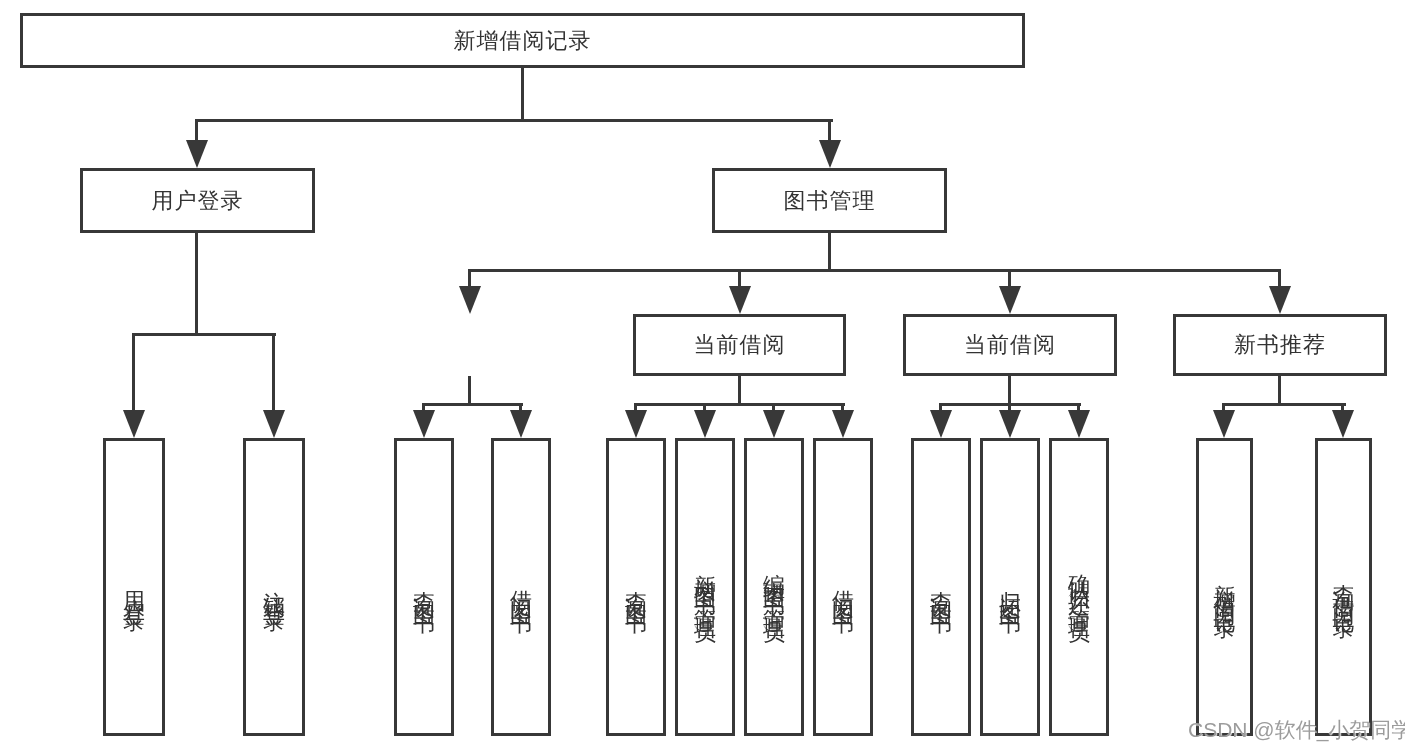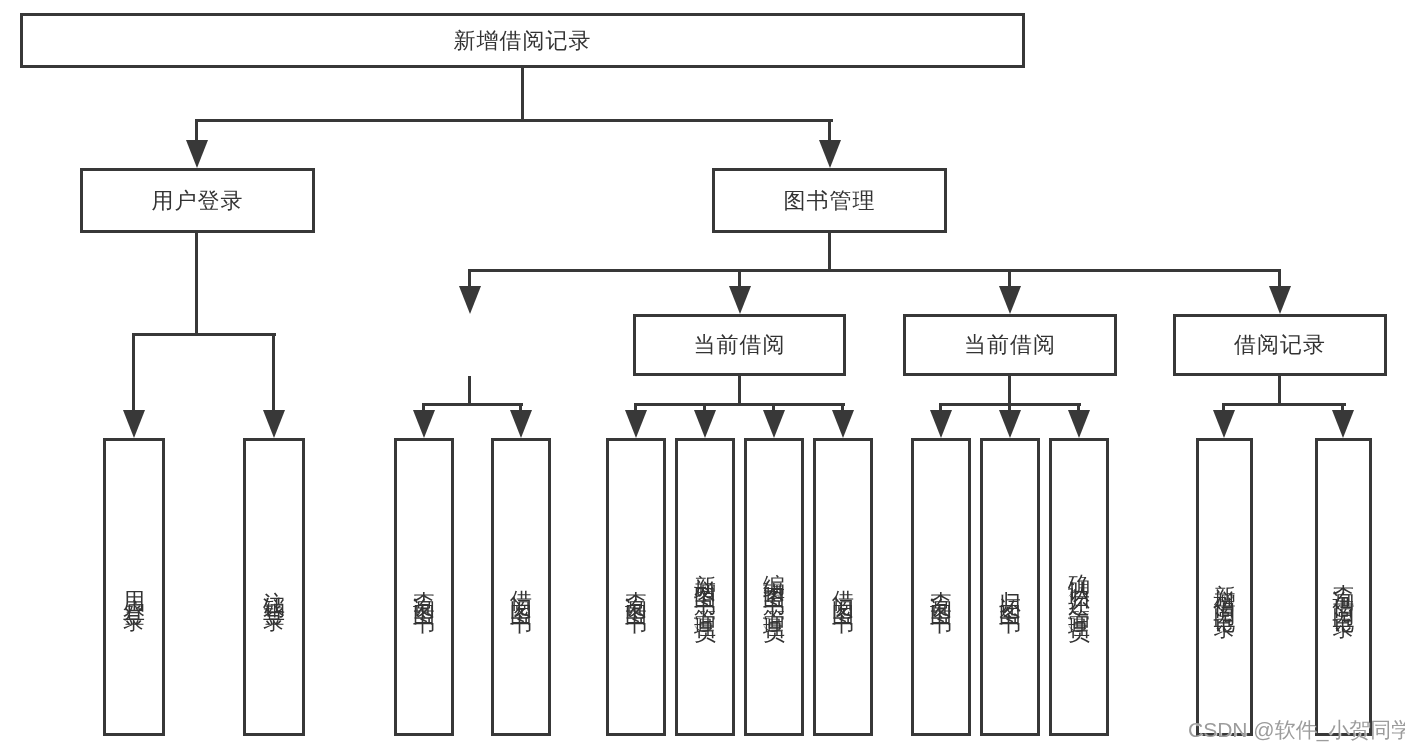--- a/index.html
+++ b/index.html
@@ -93,21 +93,21 @@
   <div class="line" style="left:1278px; top:269px; width:3px; height:18px;"></div>
   <div class="arrow" style="left:1269px; top:286px;"></div>
 
   <div class="box" style="left:633px; top:314px; width:213px; height:62px;">
     <span class="hlabel">当前借阅</span>
   </div>
   <div class="box" style="left:903px; top:314px; width:214px; height:62px;">
     <span class="hlabel">当前借阅</span>
   </div>
   <div class="box" style="left:1173px; top:314px; width:214px; height:62px;">
-    <span class="hlabel">借阅记录</span>
+    <span class="hlabel">新书推荐</span>
   </div>
 
   <div class="line" style="left:468px; top:376px; width:3px; height:30px;"></div>
   <div class="line" style="left:422px; top:403px; width:101px; height:3px;"></div>
   <div class="line" style="left:422px; top:403px; width:3px; height:10px;"></div>
   <div class="arrow" style="left:413px; top:410px;"></div>
   <div class="line" style="left:519px; top:403px; width:3px; height:10px;"></div>
   <div class="arrow" style="left:510px; top:410px;"></div>
 
   <div class="line" style="left:738px; top:376px; width:3px; height:30px;"></div>

